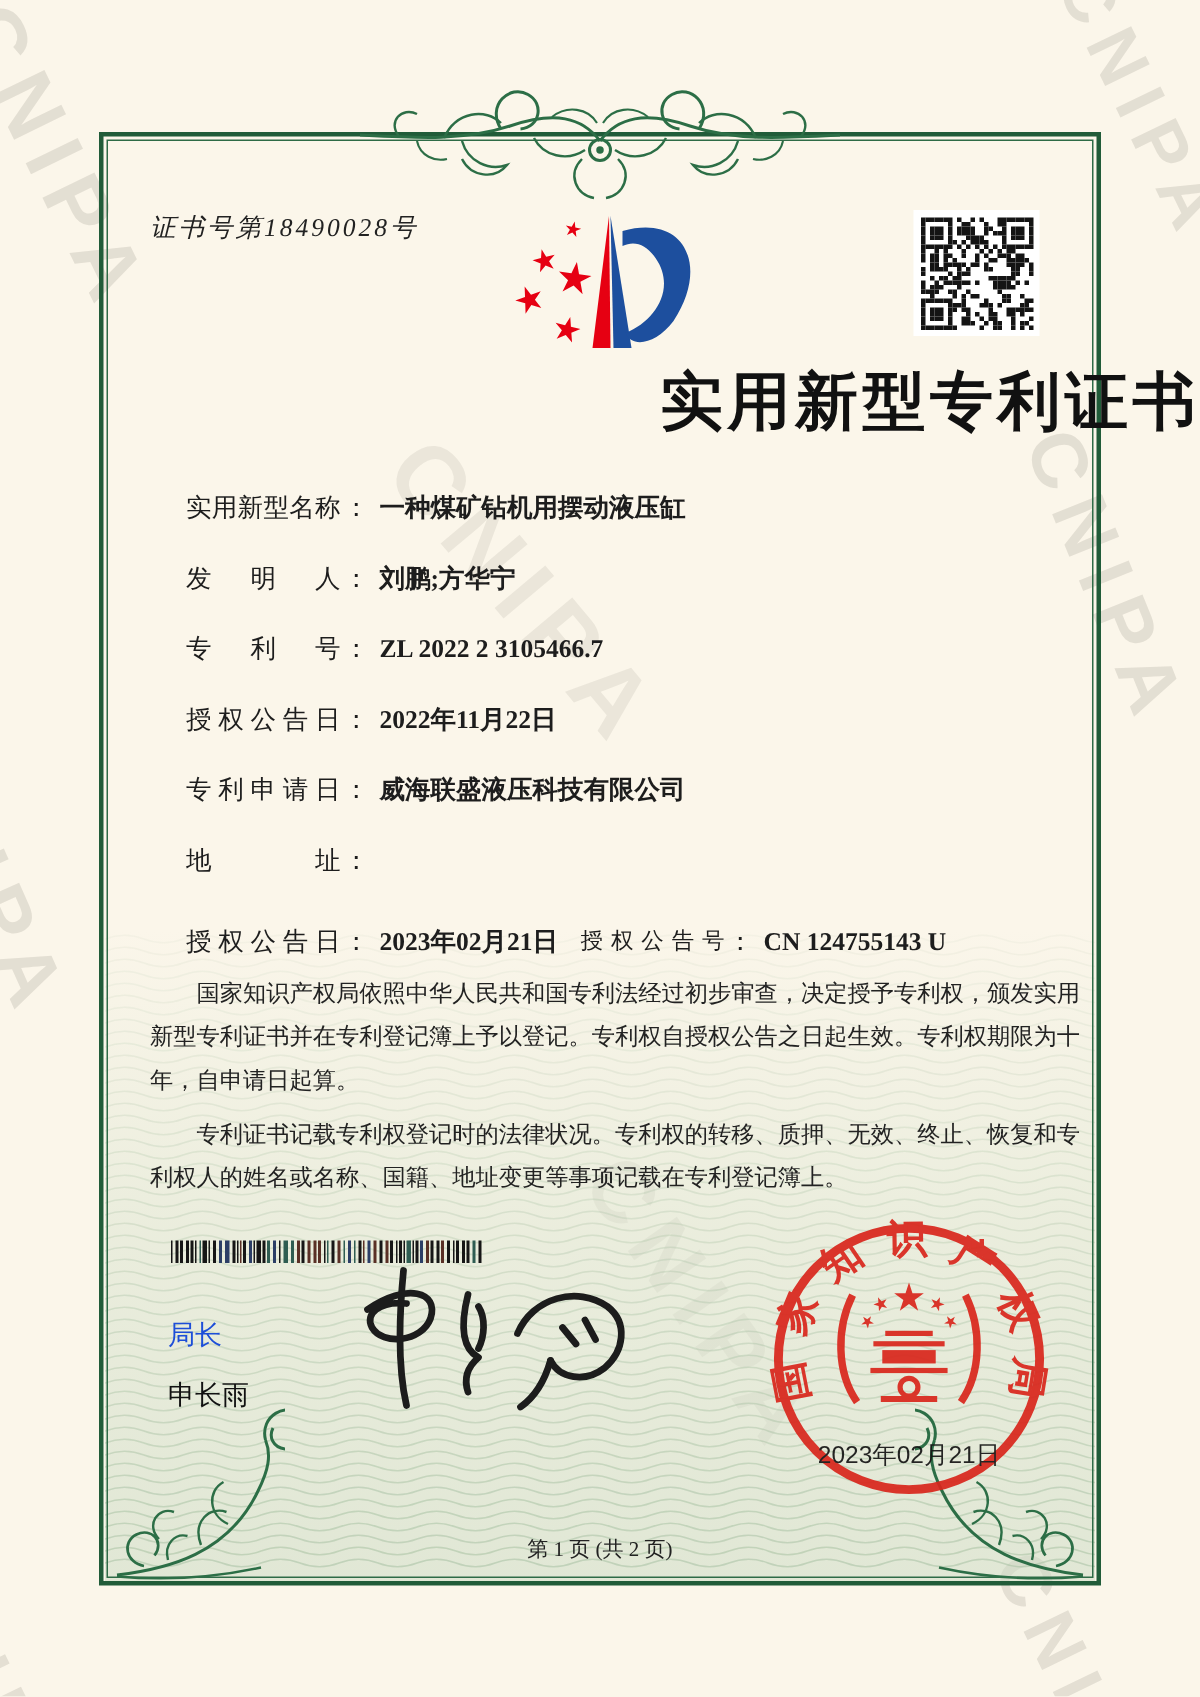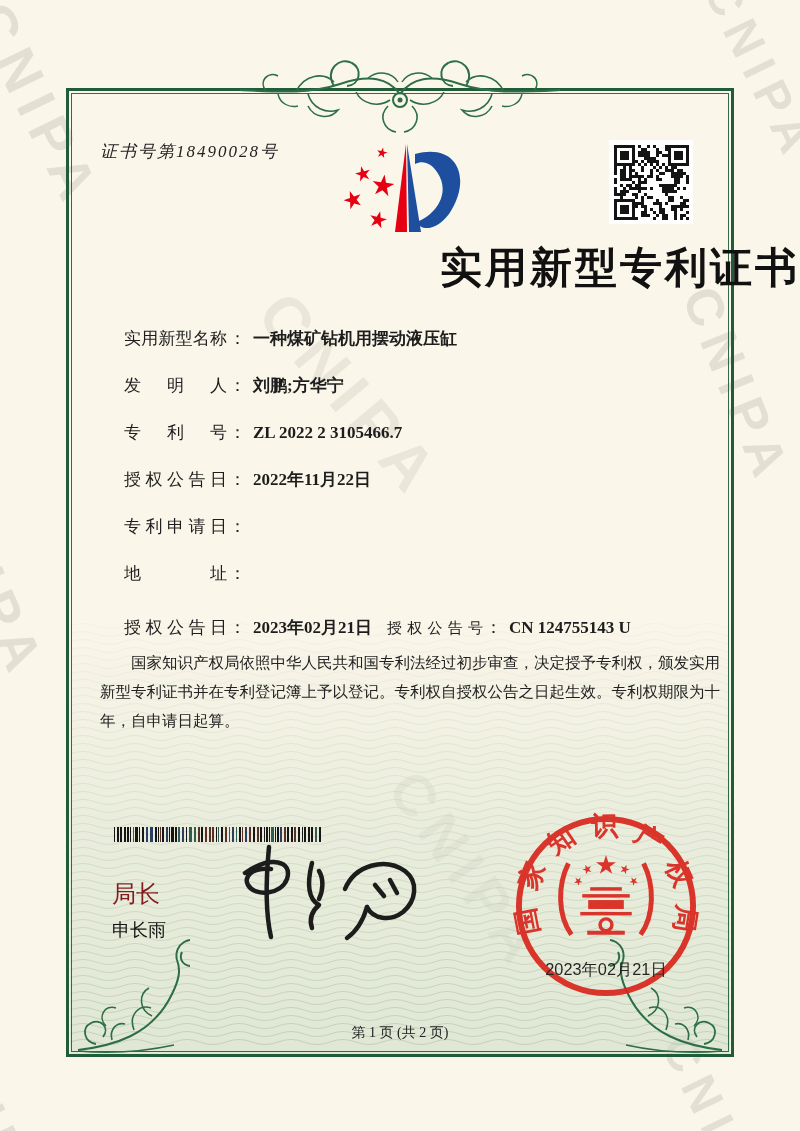--- a/index.html
+++ b/index.html
@@ -46,21 +46,21 @@
 
   
   .paras{position:absolute;left:100px;top:648px;width:620px;font-size:15.5px;
          line-height:29px;color:#222;}
   .paras p{margin:0 0 7px 0;text-indent:2em;}
 
   
   #barcode{position:absolute;left:114px;top:827px;height:15px;display:flex;align-items:stretch;}
   #barcode span{display:block;height:15px;}
   .signer-title{position:absolute;left:112px;top:878px;font-family:"Liberation Sans",sans-serif;
-                font-size:24px;color:#7f1d1d;}
+                font-size:18px;color:#1d4ed8;}
   .signer-name{position:absolute;left:112px;top:918px;font-family:"Liberation Sans",sans-serif;
                font-size:18px;color:#111;}
   .sig{position:absolute;left:215px;top:833px;}
 
   .seal{position:absolute;left:512px;top:812px;width:188px;height:188px;}
 
   
   .page-no{position:absolute;left:0;top:1024px;width:800px;text-align:center;
            font-size:14px;color:#222;}
   .foot-note{position:absolute;left:0;top:1072px;width:800px;text-align:center;
@@ -852,39 +852,41 @@
       <span class="fvalue">ZL 2022 2 3105466.7</span>
     </div>
     <div class="frow">
       <span class="flabel">授权公告日</span>
         <span class="fcolon">：</span>
       <span class="fvalue">2022年11月22日</span>
     </div>
     <div class="frow">
       <span class="flabel">专利申请日</span>
         <span class="fcolon">：</span>
+      <span class="fvalue">威海联盛液压科技有限公司</span>
     </div>
     <div class="frow addr">
       <span class="flabel">地址</span>
         <span class="fcolon">：</span>
     </div>
     <div class="frow dual">
       <span class="flabel">授权公告日</span>
         <span class="fcolon">：</span>
       <span class="fvalue">2023年02月21日</span>
       <span class="g2">
         <span class="flabel">授权公告号</span>
           <span class="fcolon">：</span>
         <span class="fvalue">CN 124755143 U</span>
       </span>
     </div>
   </div>
 
   <div class="paras">
     <p>国家知识产权局依照中华人民共和国专利法经过初步审查，决定授予专利权，颁发实用新型专利证书并在专利登记簿上予以登记。专利权自授权公告之日起生效。专利权期限为十年，自申请日起算。</p>
+    <p>专利证书记载专利权登记时的法律状况。专利权的转移、质押、无效、终止、恢复和专利权人的姓名或名称、国籍、地址变更等事项记载在专利登记簿上。</p>
   </div>
 
   <div id="barcode">
       <span style="width: 1px; background: rgb(22, 22, 22); margin-right: 2px;"></span>
       <span style="width: 2px; background: rgb(22, 22, 22); margin-right: 1px;"></span>
       <span style="width: 2px; background: rgb(22, 22, 22); margin-right: 2px;"></span>
       <span style="width: 2px; background: rgb(22, 22, 22); margin-right: 1px;"></span>
       <span style="width: 2px; background: rgb(22, 22, 22); margin-right: 1px;"></span>
       <span style="width: 1px; background: rgb(22, 22, 22); margin-right: 2px;"></span>
       <span style="width: 1px; background: rgb(47, 93, 82); margin-right: 1px;"></span>

